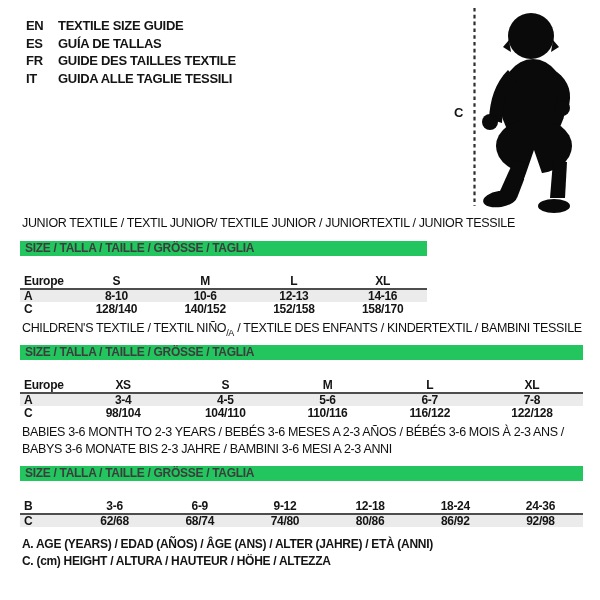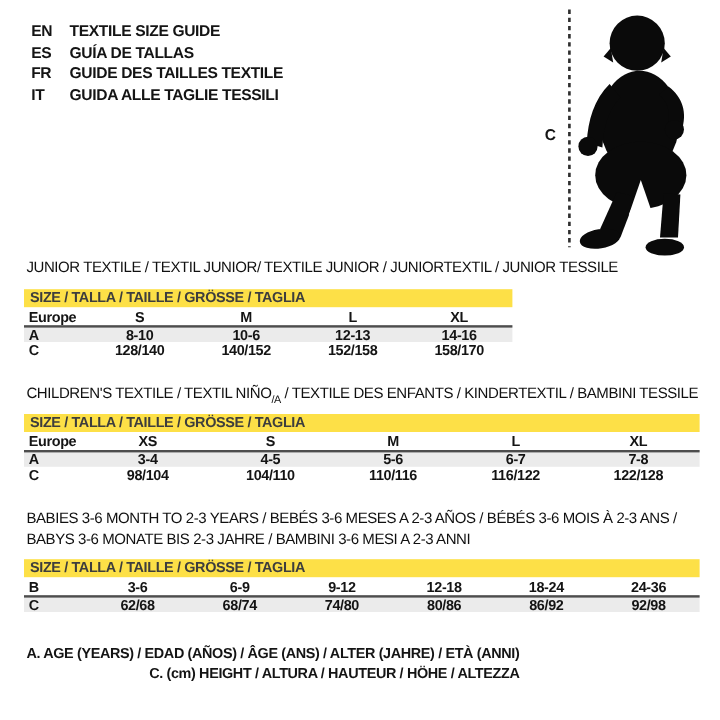--- a/index.html
+++ b/index.html
@@ -52,27 +52,27 @@
     line-height: 16.5px;
   }
   .tbl-title sub { font-size: 9px; }
   .tbl {
     position: absolute;
     left: 20px;
   }
   .sizebar {
     height: 15px;
     line-height: 15px;
-    background: #fde047;
+    background: #22c55e;
     color: #3d3d3d;
     font-size: 12px;
     font-weight: bold;
     letter-spacing: -0.3px;
     padding-left: 5px;
-    margin-bottom: 1px;
+    margin-bottom: 18px;
   }
   .trow {
     display: flex;
     height: 14px;
     line-height: 16px;
     font-size: 12px;
     font-weight: bold;
     letter-spacing: -0.3px;
     align-items: center;
   }
@@ -90,21 +90,20 @@
     left: 22px;
     top: 536px;
   }
   .legend-line {
     height: 17px;
     line-height: 17px;
     font-size: 12px;
     font-weight: bold;
     letter-spacing: -0.3px;
     white-space: nowrap;
-    text-align: right;
   }
 </style>
 </head>
 <body>
 
 <div class="page">
 
   <div class="lang-guide">
     <div class="lang-row">
       <span class="lang-code">EN</span>

